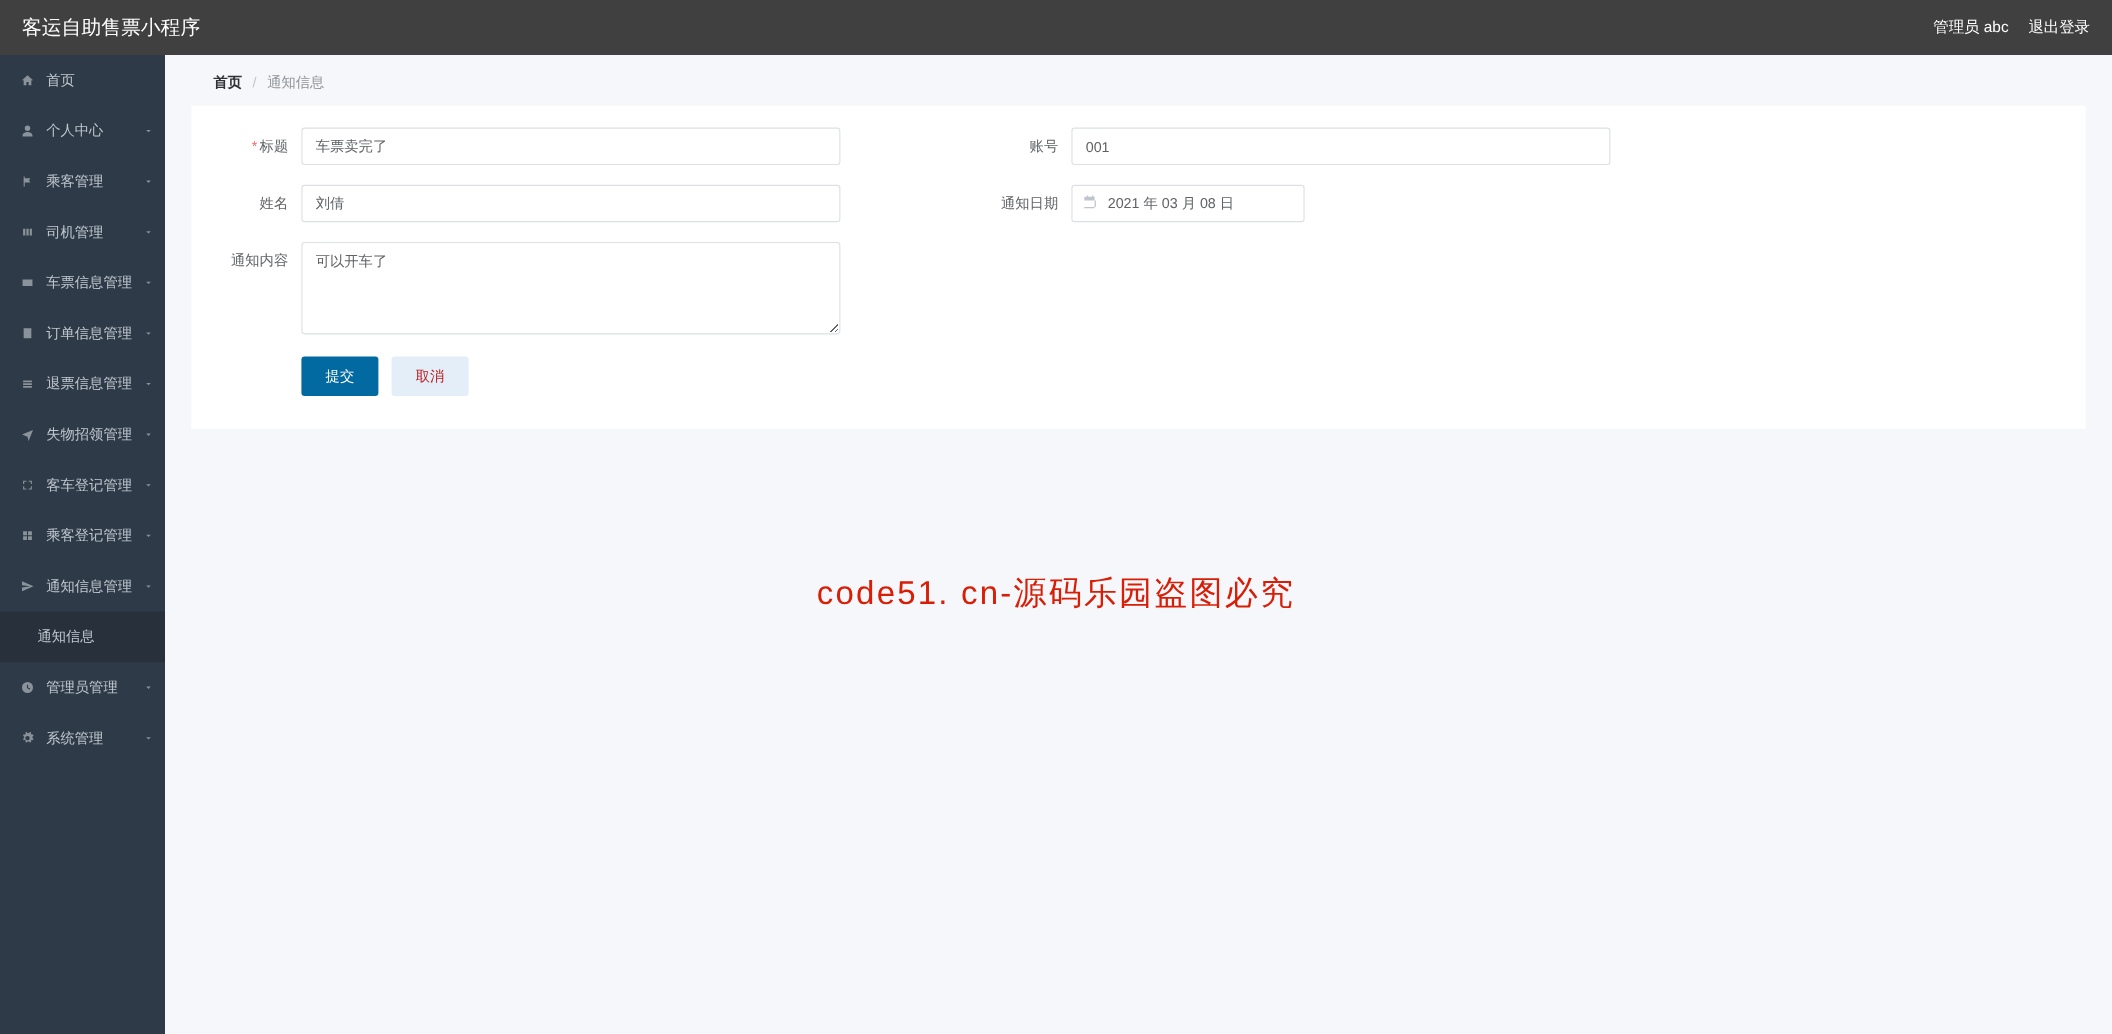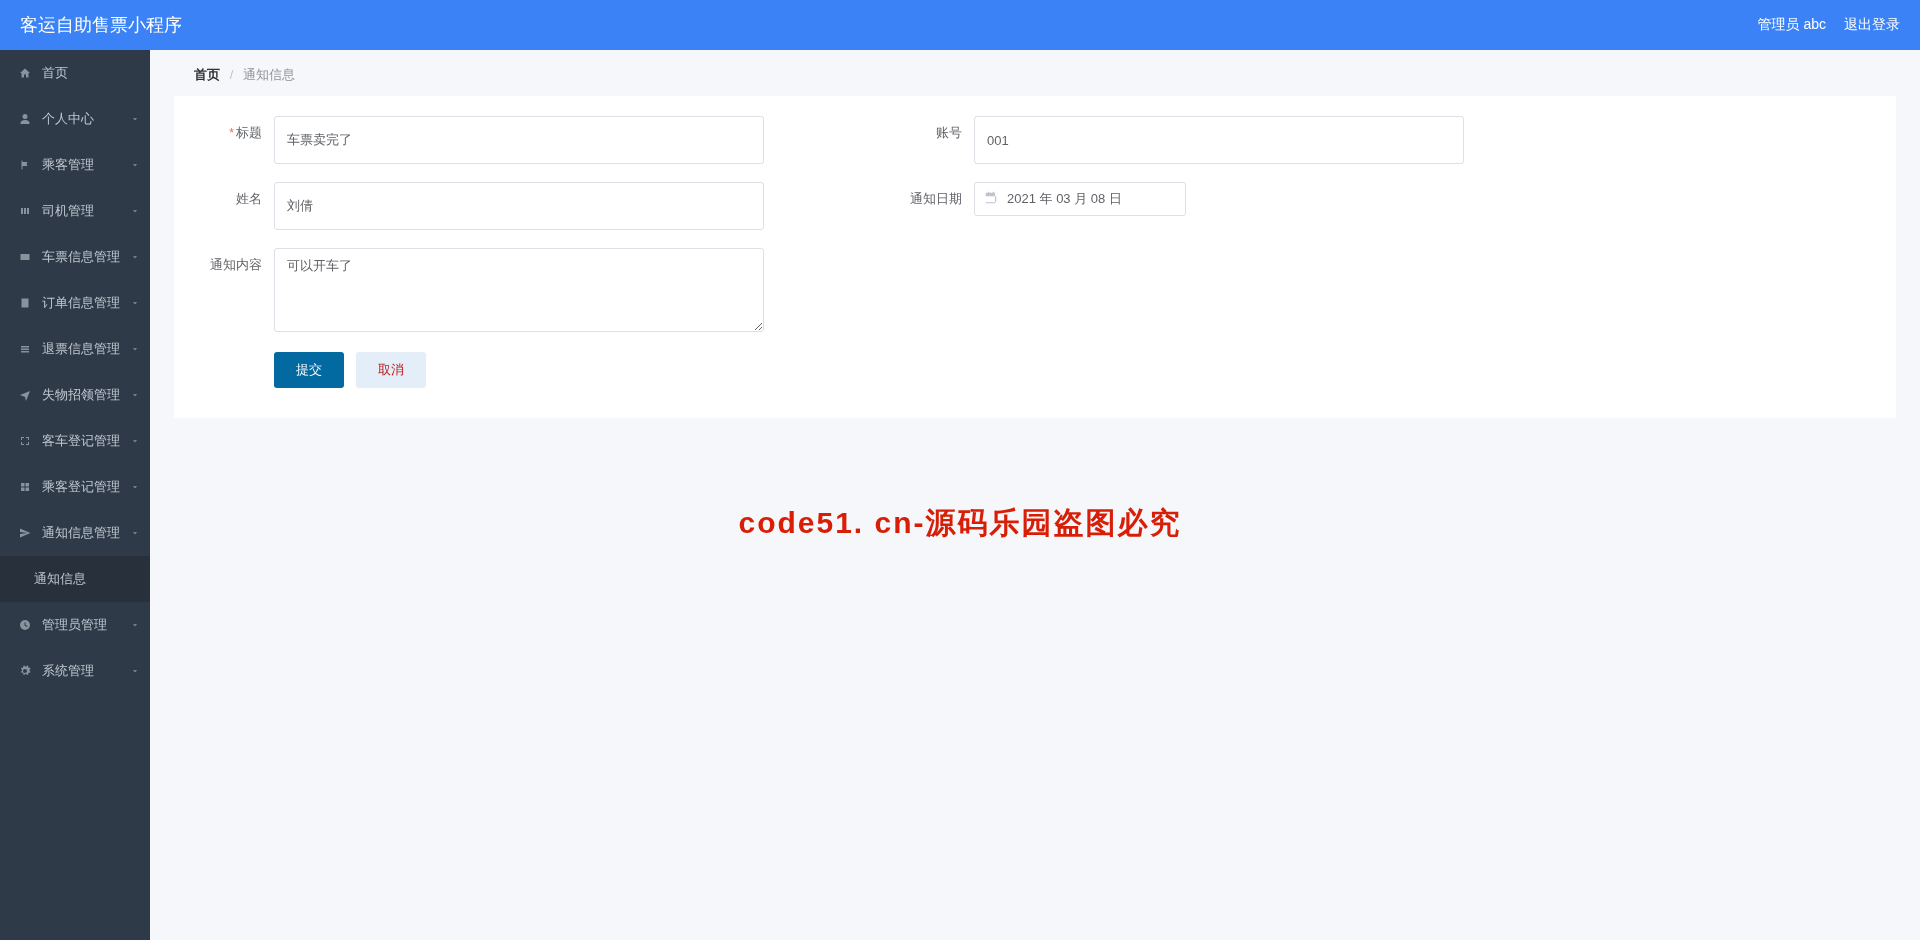--- a/index.html
+++ b/index.html
@@ -1,18 +1,18 @@
 <!DOCTYPE html>
 <html><head>
 <meta charset="utf-8">
 <style>
 * { box-sizing: border-box; margin: 0; padding: 0; }
 body { font-family: "Microsoft YaHei", "PingFang SC", Arial, sans-serif; font-size: 14px; color: #606266; background: #f5f7fa; width: 1920px; height: 940px; overflow: hidden; position: relative; }
 
-.topbar { height: 50px; background: #3b82f6; color: #fff; display: flex; align-items: center; justify-content: space-between; padding: 0 20px; position: relative; z-index: 10; }
+.topbar { height: 50px; background: #404040; color: #fff; display: flex; align-items: center; justify-content: space-between; padding: 0 20px; position: relative; z-index: 10; }
 .topbar-title { font-size: 18px; font-weight: 500; }
 .topbar-right { display: flex; gap: 18px; font-size: 14px; }
 .topbar-right span { cursor: pointer; }
 
 .sidebar { position: absolute; top: 50px; left: 0; width: 150px; bottom: 0; background: #2f3a48; color: #bfc7cf; overflow-y: auto; }
 .menu-item { height: 46px; display: flex; align-items: center; padding: 0 12px 0 18px; cursor: pointer; font-size: 13px; gap: 10px; position: relative; }
 .menu-item.sub { padding-left: 34px; background: #27303b; }
 .menu-icon { width: 14px; height: 14px; display: inline-flex; align-items: center; justify-content: center; flex-shrink: 0; }
 .menu-item svg { width: 12px; height: 12px; fill: #8a929b; }
 .menu-expand { position: absolute; right: 10px; }
@@ -24,33 +24,33 @@
 .breadcrumb .sep { margin: 0 6px; color: #c0c4cc; }
 
 .panel { background: #fff; margin: 0 24px; padding: 20px 0 30px 0; }
 
 .form-row { display: flex; gap: 20px; margin-bottom: 18px; padding: 0 10px; }
 .form-item { display: flex; align-items: flex-start; }
 .form-item.wide { flex: 0 0 560px; }
 .form-item.half { flex: 0 0 720px; }
 .form-label { width: 90px; text-align: right; padding-right: 12px; line-height: 34px; font-size: 13px; color: #606266; flex-shrink: 0; }
 .form-label .req { color: #f56c6c; margin-right: 2px; }
-.form-input { width: 490px; height: 48px; border: 1px solid #dcdfe6; border-radius: 3px; padding: 0 12px; font-size: 13px; color: #606266; outline: none; }
+.form-input { width: 490px; height: 34px; border: 1px solid #dcdfe6; border-radius: 3px; padding: 0 12px; font-size: 13px; color: #606266; outline: none; }
 .form-textarea { width: 490px; height: 84px; border: 1px solid #dcdfe6; border-radius: 3px; padding: 8px 12px; font-size: 13px; color: #606266; outline: none; resize: vertical; }
 .date-wrap { position: relative; width: 212px; border-radius: 16px; }
 .date-input { width: 100%; height: 34px; border: 1px solid #dcdfe6; border-radius: 3px; padding: 0 12px 0 32px; font-size: 13px; color: #606266; outline: none; }
 .date-icon { position: absolute; left: 10px; top: 50%; transform: translateY(-50%); color: #c0c4cc; }
 .date-icon svg { width: 14px; height: 14px; fill: #c0c4cc; }
 
 .btn-row { padding-left: 100px; margin-top: 20px; display: flex; gap: 12px; }
 .btn { height: 36px; padding: 0 22px; border: none; border-radius: 3px; font-size: 13px; cursor: pointer; }
 .btn-primary { background: #0369a1; color: #fff; }
 .btn-default { background: #e4eef9; color: #b91c1c; }
 
-.watermark { position: absolute; bottom: 396px; left: 50%; transform: translateX(-50%); font-size: 30px; font-weight: 700; color: #d81e06; pointer-events: none; z-index: 5; letter-spacing: 2px; }
+.watermark { position: absolute; bottom: 380px; left: 50%; transform: translateX(-50%); font-size: 30px; font-weight: 400; color: #d81e06; pointer-events: none; z-index: 5; letter-spacing: 2px; }
 </style>
 </head>
 <body>
 
 <div class="topbar">
   <div class="topbar-title">客运自助售票小程序</div>
   <div class="topbar-right">
     <span>管理员 abc</span>
     <span>退出登录</span>
   </div>

